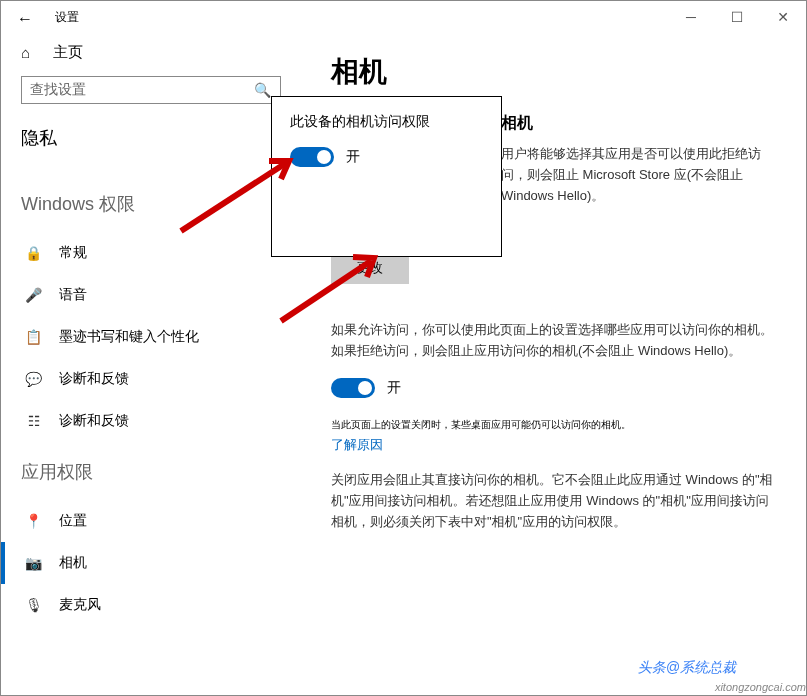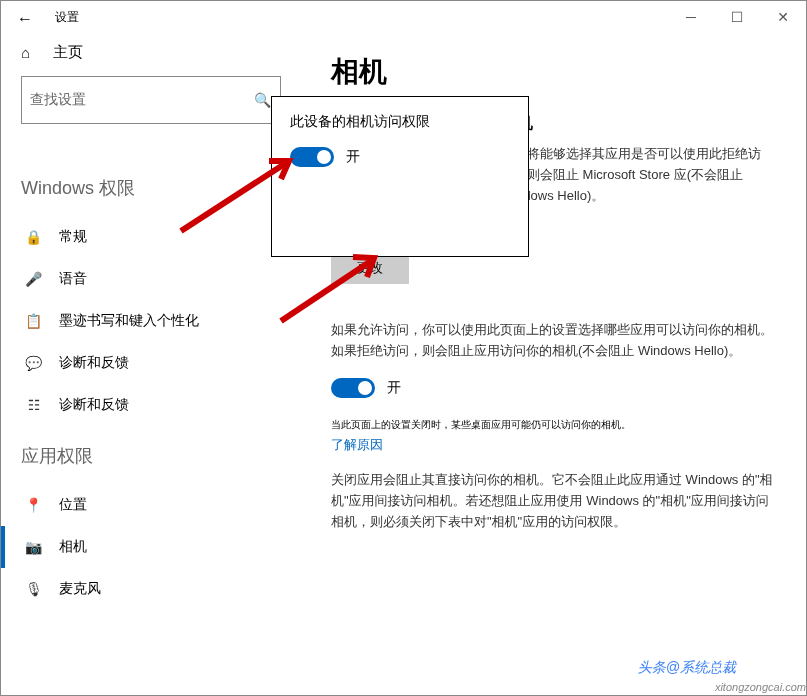--- a/index.html
+++ b/index.html
@@ -6,39 +6,39 @@
   body { font-family: "Microsoft YaHei", "Segoe UI", sans-serif; font-size: 14px; color: #000; background: #fff; width: 807px; height: 696px; overflow: hidden; position: relative; border: 1px solid #888; }
   .titlebar { height: 32px; display: flex; align-items: center; }
   .back-btn { width: 48px; height: 32px; display: flex; align-items: center; justify-content: center; font-size: 16px; }
   .title { margin-left: 6px; font-size: 12px; }
   .winbtns { margin-left: auto; display: flex; }
   .winbtn { width: 46px; height: 32px; display: flex; align-items: center; justify-content: center; color: #555; }
   .content { display: flex; height: calc(696px - 32px); }
   .sidebar { width: 300px; padding: 0 20px; overflow: hidden; }
   .home { display: flex; align-items: center; gap: 14px; padding: 10px 0 14px 0; font-size: 15px; }
   .home-icon { width: 18px; }
-  .search { border: 1px solid #888; height: 48px; display: flex; align-items: center; padding: 0 8px; color: #666; margin-bottom: 22px; }
+  .search { border: 1px solid #888; height: 28px; display: flex; align-items: center; padding: 0 8px; color: #666; margin-bottom: 22px; }
   .search span:first-child { flex: 1; }
   .section-label { color: #666; font-size: 18px; margin: 0 0 16px 0; }
   .big-label { font-size: 18px; margin-bottom: 12px; }
   .nav-item { display: flex; align-items: center; gap: 16px; padding: 12px 4px; font-size: 14px; position: relative; }
   .nav-item.active::before { content: ""; position: absolute; left: -20px; top: 0; bottom: 0; width: 4px; background: #0067c0; }
   .nav-icon { width: 18px; height: 18px; display: flex; align-items: center; justify-content: center; color: #333; }
   .main { flex: 1; padding: 20px 30px 0 30px; overflow: hidden; }
   .h1 { font-size: 28px; font-weight: 600; margin-bottom: 22px; }
   .h2 { font-size: 16px; font-weight: 600; margin: 6px 0 10px 0; }
   .h2b { font-size: 18px; font-weight: 600; margin: 2px 0 14px 0; }
   .desc { font-size: 13px; color: #333; line-height: 1.6; margin-bottom: 16px; }
   .btn { background: #ccc; border: none; padding: 7px 26px; font-size: 13px; margin-bottom: 36px; }
   .toggle-row { display: flex; align-items: center; gap: 12px; margin-bottom: 20px; }
   .toggle { width: 44px; height: 20px; border-radius: 10px; background: #0067c0; position: relative; }
   .toggle::after { content: ""; position: absolute; right: 3px; top: 3px; width: 14px; height: 14px; border-radius: 50%; background: #fff; }
   .note { font-size: 10px; color: #000; margin-bottom: 4px; }
   .link { color: #0067c0; font-size: 13px; margin-bottom: 16px; display: block; }
-  .popup { position: absolute; left: 270px; top: 95px; width: 258px; height: 161px; background: #fff; border: 1px solid #000; padding: 16px 18px; z-index: 10; }
+  .popup { position: absolute; left: 270px; top: 95px; width: 231px; height: 161px; background: #fff; border: 1px solid #000; padding: 16px 18px; z-index: 10; }
   .popup .toggle-row { margin-top: 16px; }
   .arrow { position: absolute; stroke: #c00; stroke-width: 6; fill: none; z-index: 20; pointer-events: none; }
   .watermark { position: absolute; right: 0; bottom: 2px; font-size: 11px; color: #888; font-style: italic; }
   .tagline { position: absolute; right: 70px; bottom: 18px; font-size: 14px; color: #3b82f6; font-style: italic; }
 </style>
 </head>
 <body>
 
 <div class="titlebar">
   <div class="back-btn">←</div>
@@ -53,20 +53,21 @@
 <div class="content">
   <div class="sidebar">
     <div class="home">
       <span class="home-icon">⌂</span>
       <span>主页</span>
     </div>
     <div class="search">
       <span>查找设置</span>
       <span>🔍</span>
     </div>
+    <div class="big-label">隐私</div>
     <div style="height:30px"></div>
     <div class="section-label">Windows 权限</div>
 
     <div class="nav-item">
       <span class="nav-icon">🔒</span>
       <span>常规</span>
     </div>
     <div class="nav-item">
       <span class="nav-icon">🎤</span>
       <span>语音</span>

